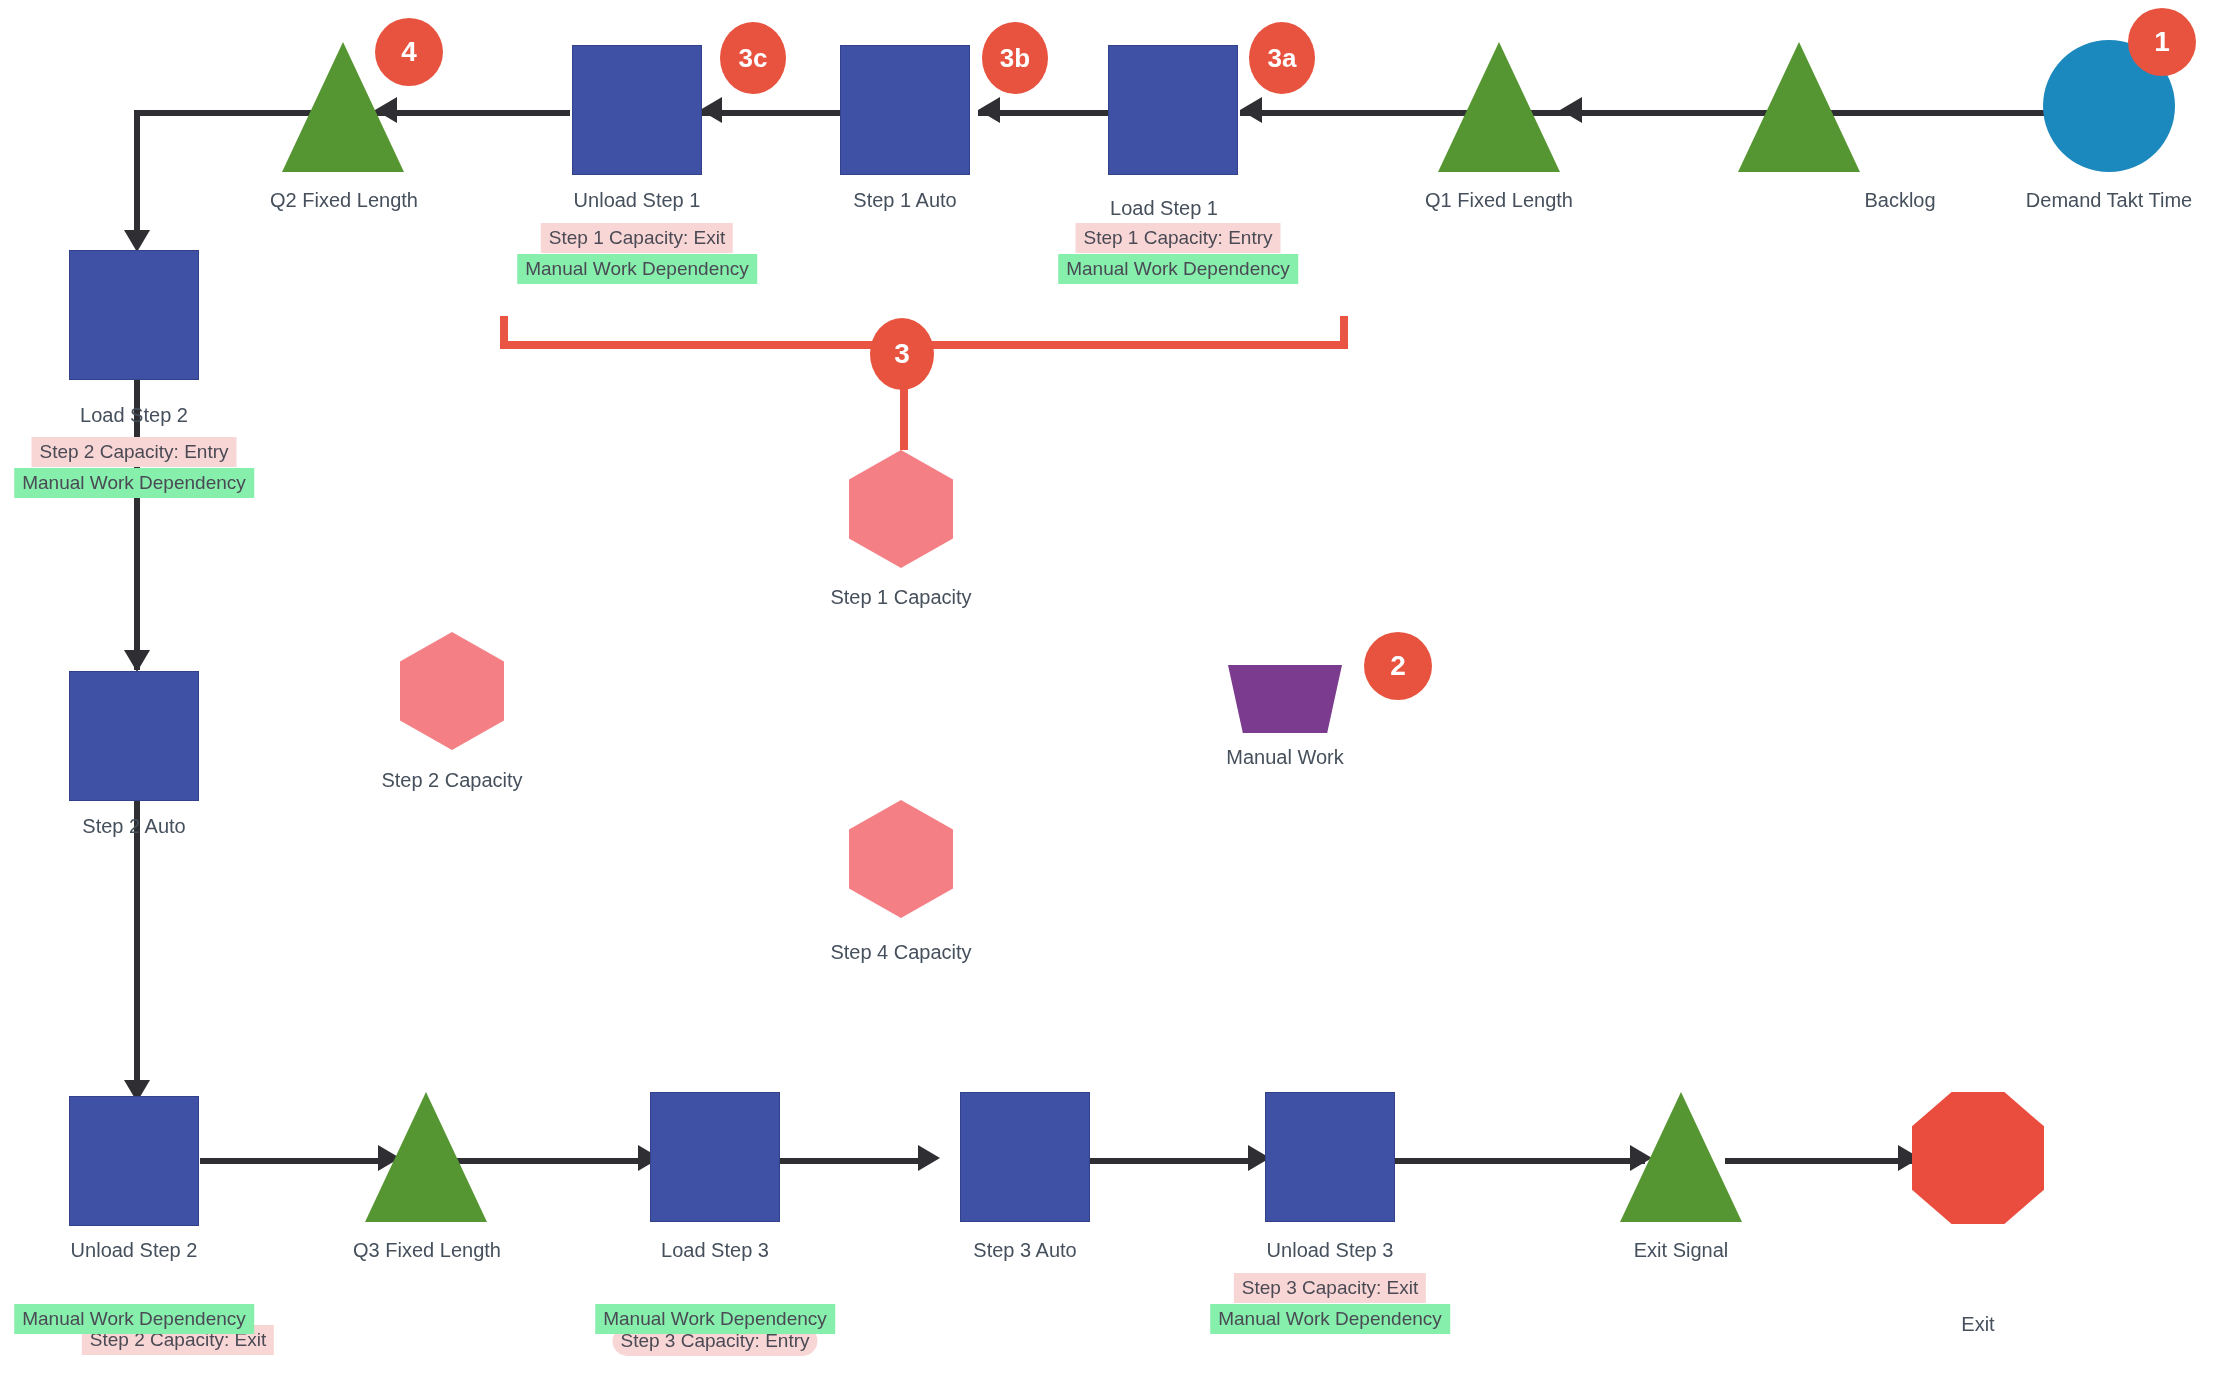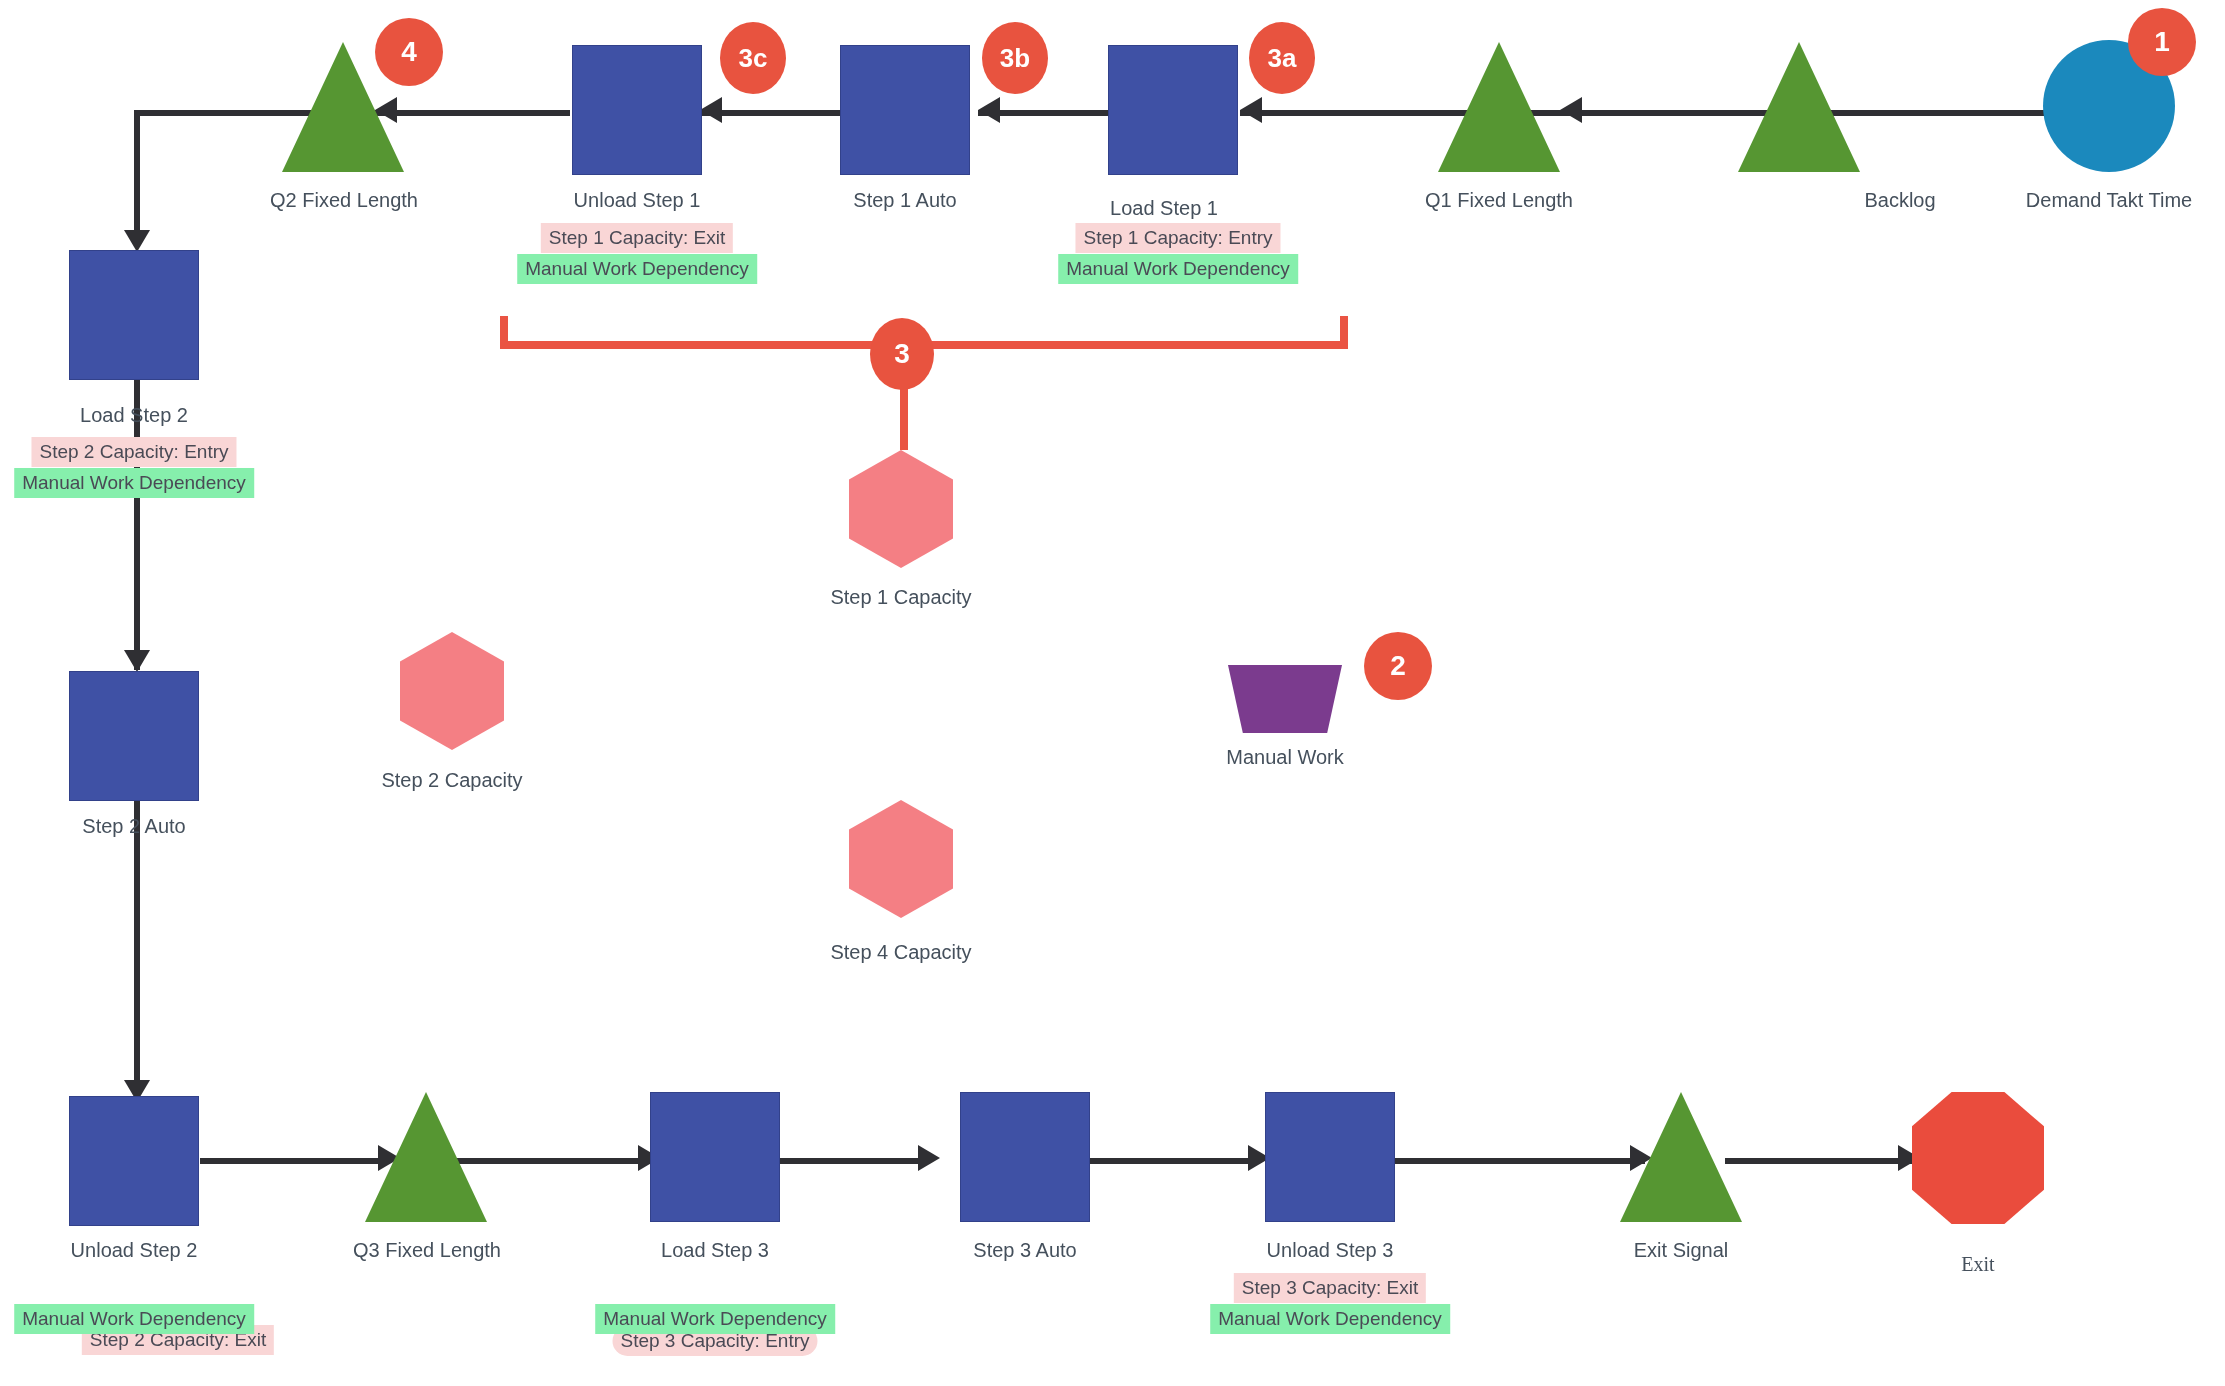--- a/index.html
+++ b/index.html
@@ -240,21 +240,21 @@
 
   <div class="shape-rect" style="left:1265px; top:1092px; width:130px; height:130px;"></div>
   <div class="node-label" style="left:1330px; top:1238px;">Unload Step 3</div>
   <div class="tag tag-capacity" style="left:1330px; top:1273px;">Step 3 Capacity: Exit</div>
   <div class="tag tag-manual" style="left:1330px; top:1304px;">Manual Work Dependency</div>
 
   <div class="shape-tri" style="left:1620px; top:1092px; width:122px; height:130px;"></div>
   <div class="node-label" style="left:1681px; top:1238px;">Exit Signal</div>
 
   <div class="shape-oct" style="left:1912px; top:1092px; width:132px; height:132px;"></div>
-  <div class="node-label" style="left:1978px; top:1252px;font-family:Liberation Serif, serif;">Exit</div>
+  <div class="node-label" style="left:1978px; top:1312px;">Exit</div>
 
   <div class="shape-hex" style="left:849px; top:450px; width:104px; height:118px;"></div>
   <div class="node-label" style="left:901px; top:585px;">Step 1 Capacity</div>
 
   <div class="shape-hex" style="left:400px; top:632px; width:104px; height:118px;"></div>
   <div class="node-label" style="left:452px; top:768px;">Step 2 Capacity</div>
 
   <div class="shape-hex" style="left:849px; top:800px; width:104px; height:118px;"></div>
   <div class="node-label" style="left:901px; top:940px;">Step 4 Capacity</div>
 

